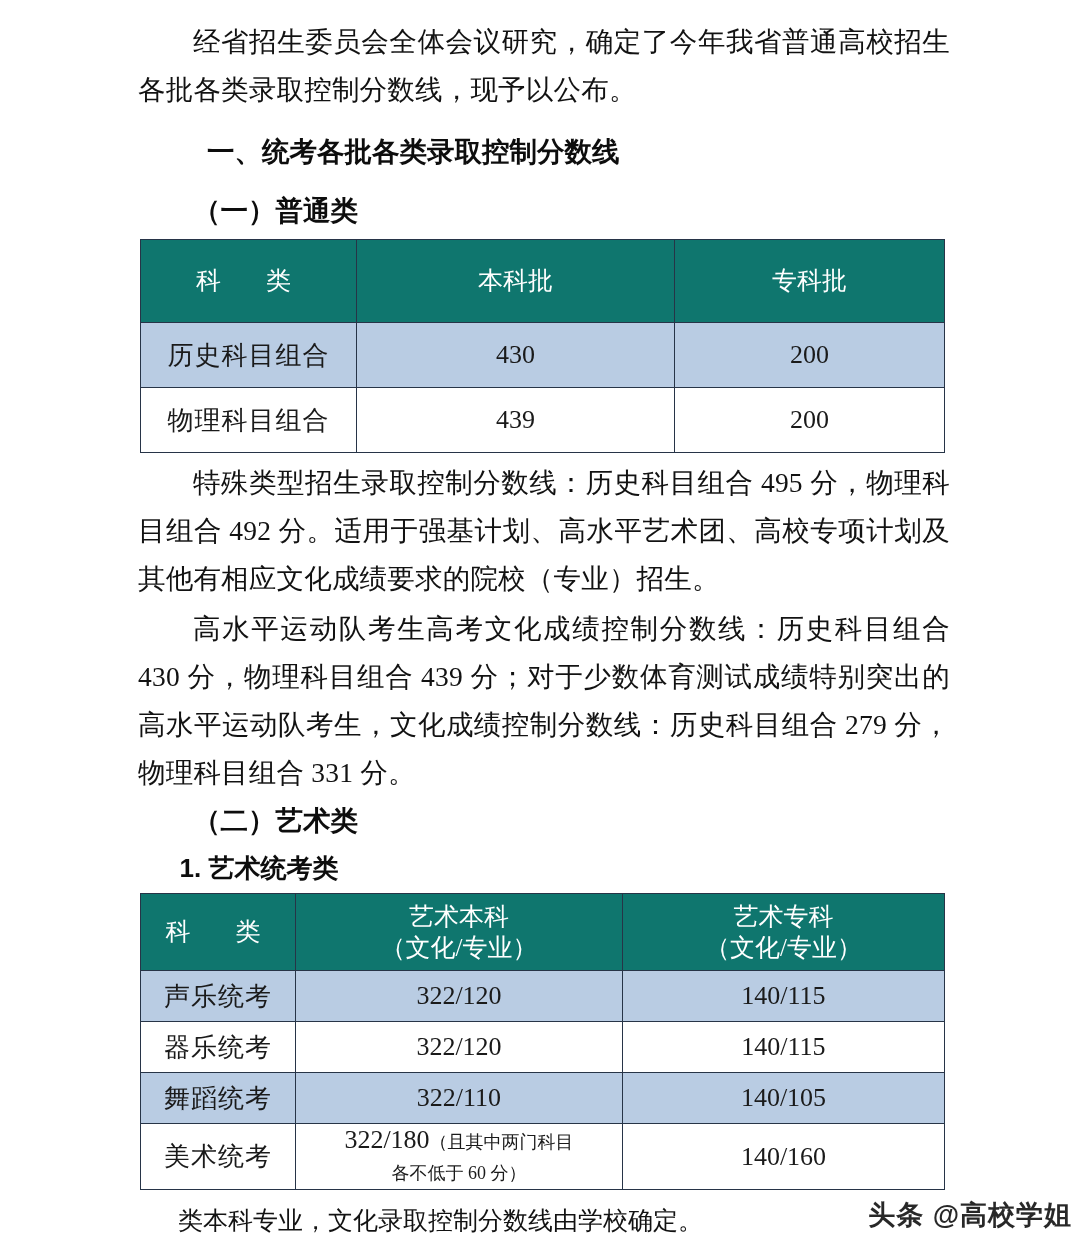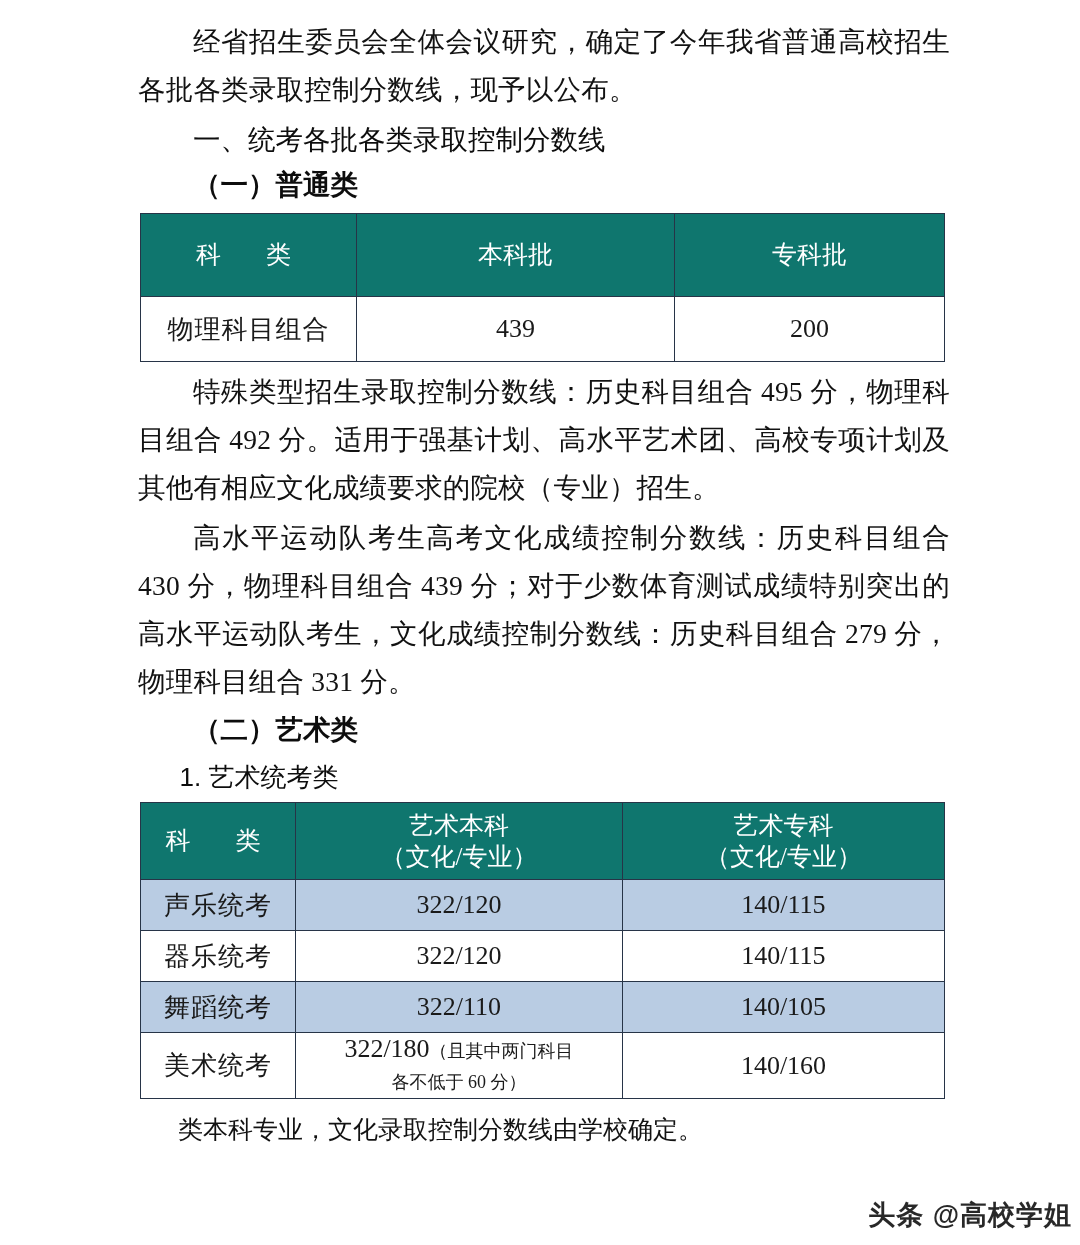--- a/index.html
+++ b/index.html
@@ -40,39 +40,39 @@
     text-indent: 2em;
     margin: 0 0 2px 0;
     letter-spacing: 0.2px;
     color: #121212;
   }
 
   
   .h-lvl1 {
     font-size: 27.5px;
     line-height: 47px;
-    font-weight: normal;
+    font-weight: bold;
     font-family: "Liberation Sans", "DejaVu Sans", sans-serif;
     text-indent: 2em;
-    margin: 0;
+    margin: 14px;
     color: #0d0d0d;
   }
   .h-lvl2 {
     font-size: 27.5px;
     line-height: 47px;
     font-weight: bold;
     font-family: Liberation Mono, monospace;
     text-indent: 2em;
     margin: 0;
     color: #0d0d0d;
   }
   .h-lvl3 {
     font-size: 26px;
     line-height: 44px;
-    font-weight: normal;
+    font-weight: bold;
     font-family: "Liberation Sans", "DejaVu Sans", sans-serif;
     text-indent: 1.6em;
     margin: 0;
     color: #0d0d0d;
   }
 
   
   table.score-table {
     border-collapse: collapse;
     width: 804px;
@@ -182,20 +182,25 @@
         <colgroup>
           <col class="c1">
             <col class="c2">
             <col class="c3">
         </colgroup>
         <tbody>
           <tr class="hrow">
             <td class="thead-cell spaced">科　类</td>
             <td class="thead-cell">本科批</td>
             <td class="thead-cell">专科批</td>
+          </tr>
+          <tr class="brow row-shade">
+            <td class="cat-cell">历史科目组合</td>
+            <td class="num-cell">430</td>
+            <td class="num-cell">200</td>
           </tr>
           <tr class="brow row-plain">
             <td class="cat-cell">物理科目组合</td>
             <td class="num-cell">439</td>
             <td class="num-cell">200</td>
           </tr>
         </tbody>
       </table>
     </div>
 

